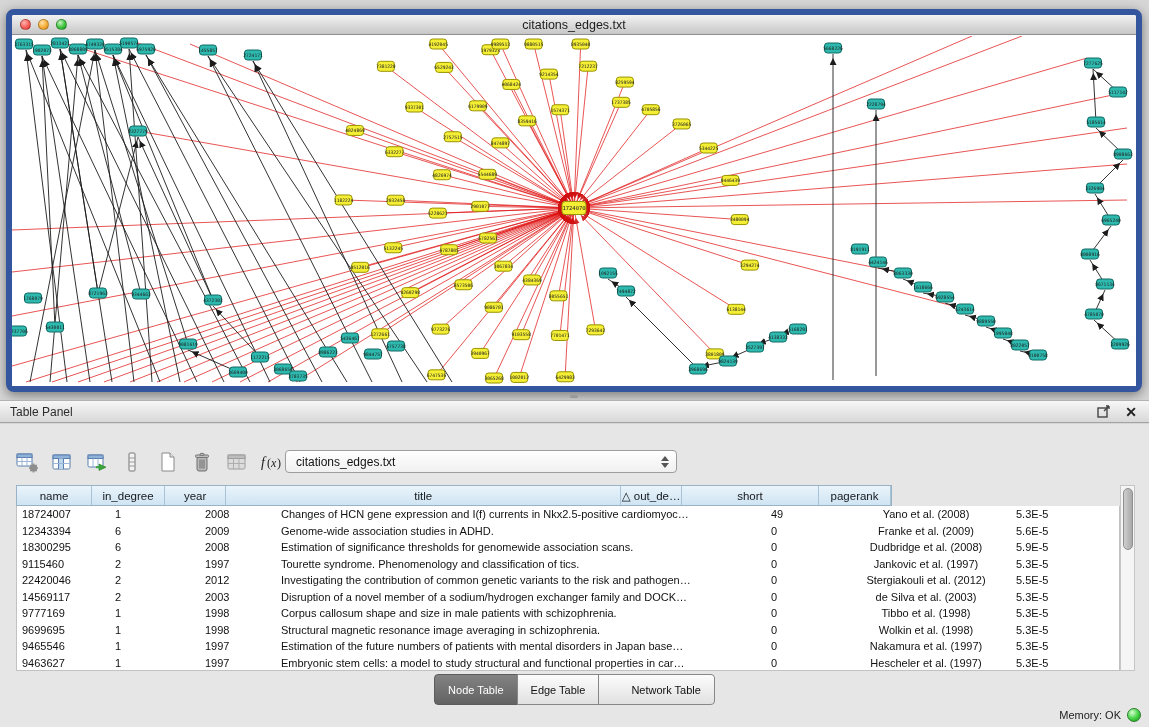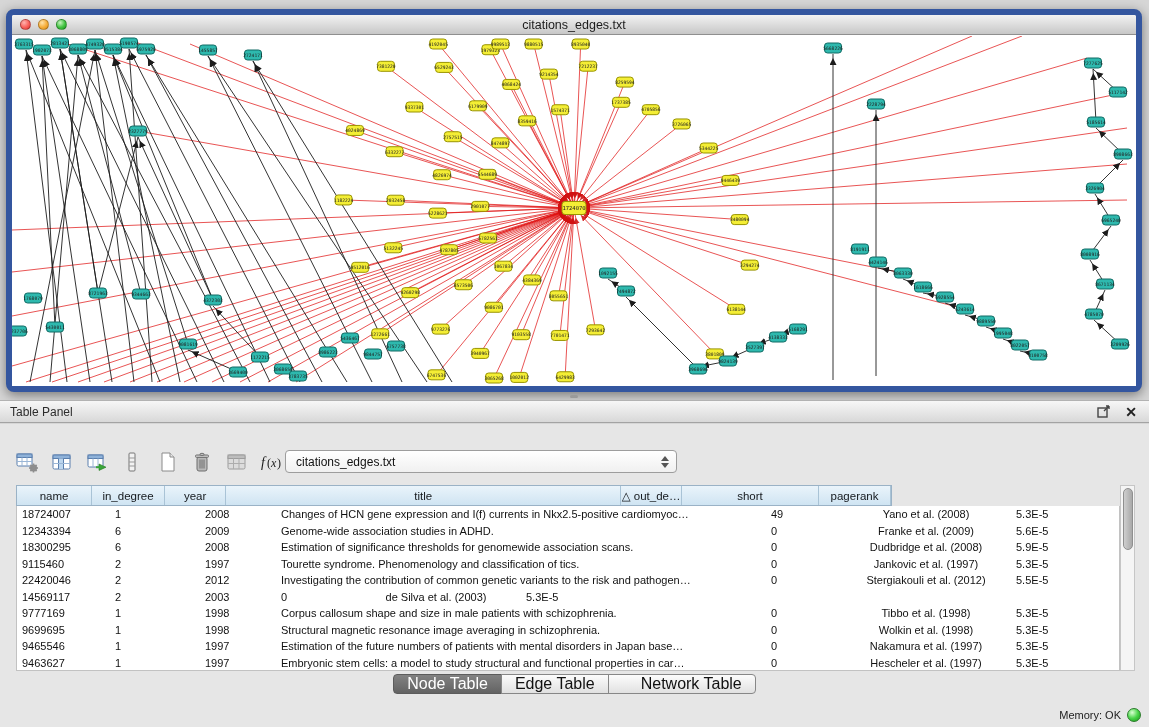--- a/index.html
+++ b/index.html
@@ -82,21 +82,21 @@
   .vscroll {
     position:absolute; left:1120px; top:61px; width:15px; height:186px;
     background:#f5f5f5; border:1px solid #c6c6c6;
   }
   .vthumb { position:absolute; left:1.5px; top:2px; width:10px; height:62px;
     background:linear-gradient(90deg,#cfcfcf,#a8a8a8); border:1px solid #8f8f8f; border-radius:6px; }
 
   
   .tabs { position:absolute; left:0; right:0; top:250px; display:flex; justify-content:center; }
   .seg-tab {
-    font-family:"Liberation Sans",sans-serif; font-size:16px; height:20px; padding:0 13px;
+    font-family:"Liberation Sans",sans-serif; font-size:11px; height:31px; padding:0 13px;
     border:1px solid #878787; background:linear-gradient(#fcfcfc,#e1e1e1); color:#111; margin-left:-1px;
   }
   .seg-tab:first-child { border-radius:4px 0 0 4px; margin-left:0; }
   .seg-tab:last-child { border-radius:0 4px 4px 0;padding-left:32px; }
   .seg-tab.selected { background:linear-gradient(#828282,#636363); color:#fff; border-color:#5c5c5c; }
 
   
   .statusbar { position:absolute; right:8px; bottom:5px; display:flex; align-items:center; gap:6px; font-size:11px; color:#222; }
   .mem-dot { width:14px; height:14px; border-radius:50%; border:1px solid #2a7c2a;
     background:radial-gradient(circle at 35% 30%, #d9ffd2, #49d549 50%, #169416); }
@@ -866,20 +866,21 @@
         <div class="td" style="width: 76px;">2012</div>
         <div class="td" style="width: 490px;">Investigating the contribution of common genetic variants to the risk and pathogen…</div>
         <div class="td" style="width: 75px;">0</div>
         <div class="td center" style="width: 170px;">Stergiakouli et al. (2012)</div>
         <div class="td" style="width: 89px;">5.5E-5</div>
       </div>
       <div class="tr">
         <div class="td" style="width: 93px;">14569117</div>
         <div class="td" style="width: 90px;">2</div>
         <div class="td" style="width: 76px;">2003</div>
+        <div class="td" style="width: 490px;">Disruption of a novel member of a sodium/hydrogen exchanger family and DOCK…</div>
         <div class="td" style="width: 75px;">0</div>
         <div class="td center" style="width: 170px;">de Silva et al. (2003)</div>
         <div class="td" style="width: 89px;">5.3E-5</div>
       </div>
       <div class="tr">
         <div class="td" style="width: 93px;">9777169</div>
         <div class="td" style="width: 90px;">1</div>
         <div class="td" style="width: 76px;">1998</div>
         <div class="td" style="width: 490px;">Corpus callosum shape and size in male patients with schizophrenia.</div>
         <div class="td" style="width: 75px;">0</div>

